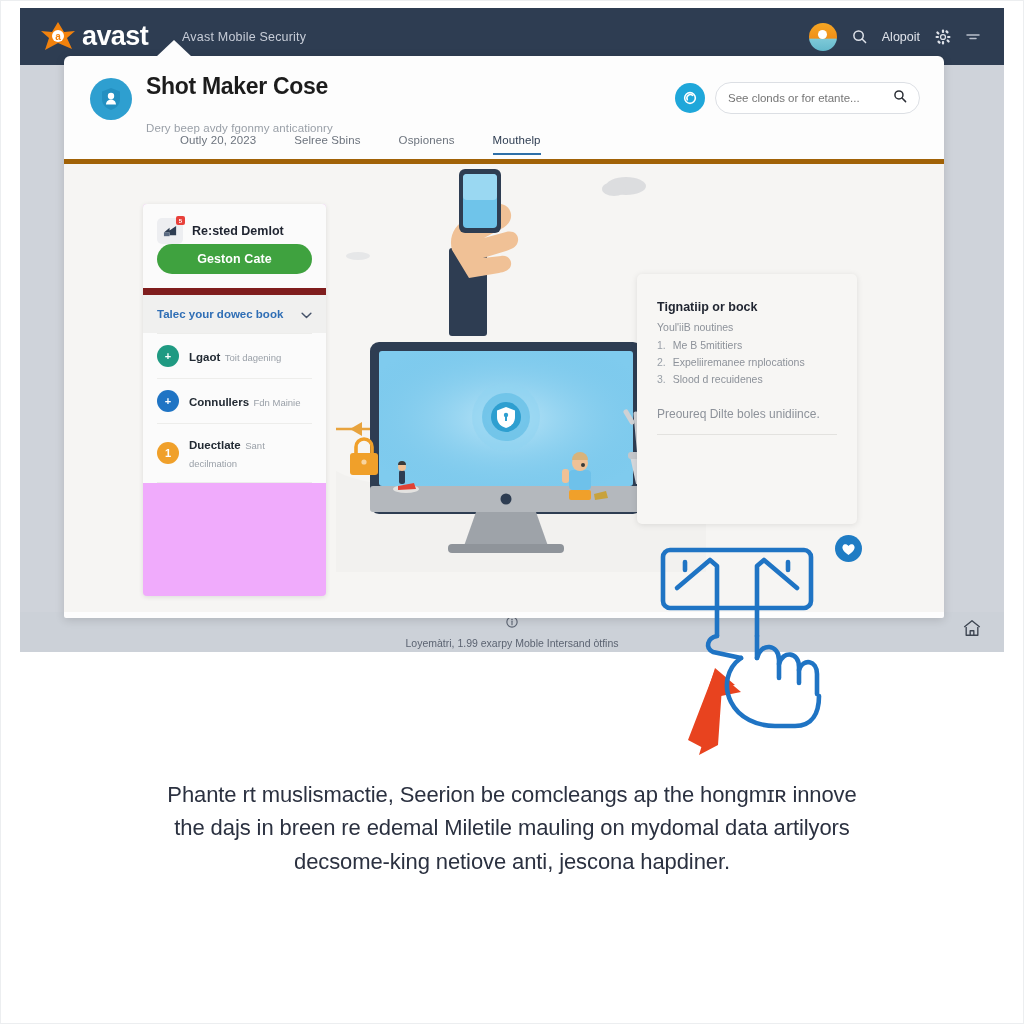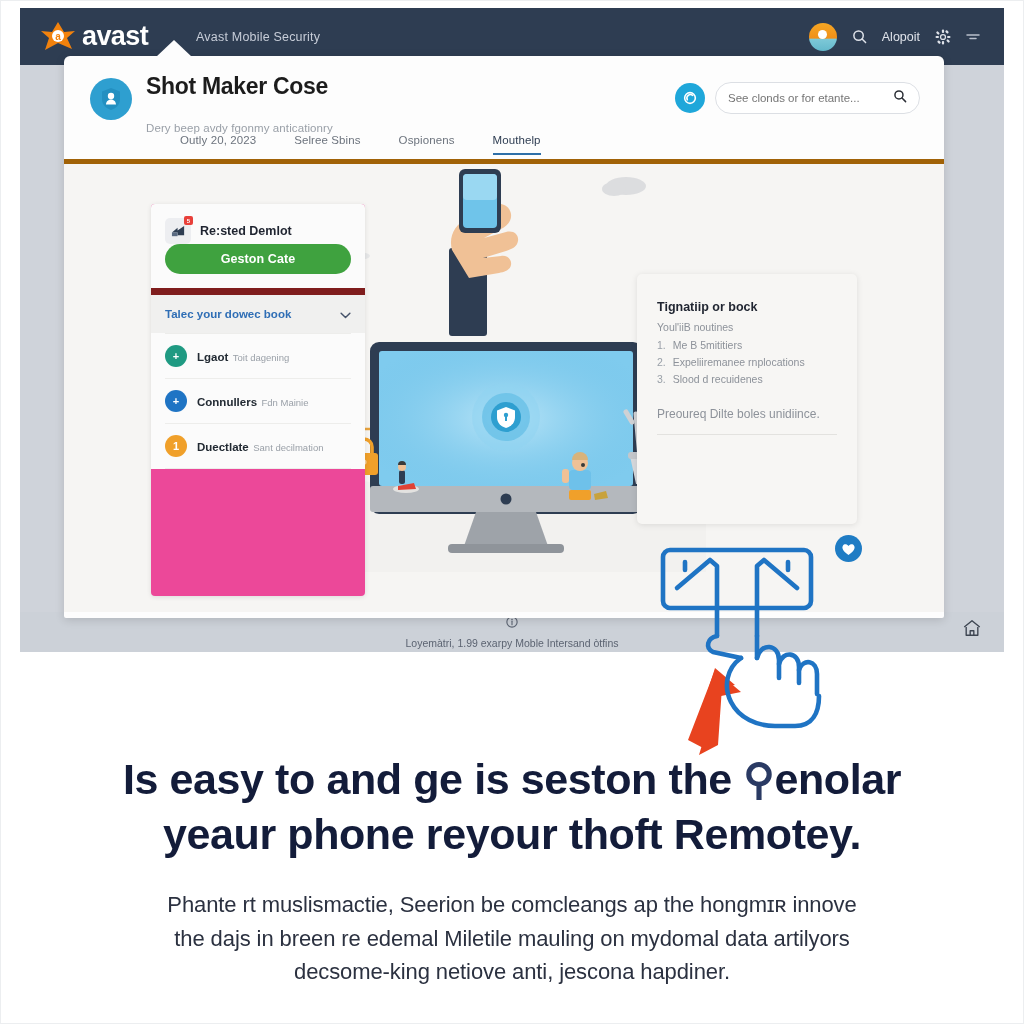--- a/index.html
+++ b/index.html
@@ -46,21 +46,21 @@
   .avast-mark {
     width: 36px; height: 32px; position: relative;
   }
   .avast-mark svg { display: block; }
   .avast-word {
     color: #ffffff; font-size: 27px; font-weight: bold;
     letter-spacing: -0.6px; line-height: 1;
   }
   .hdr-app-name {
     color: #c7cdd8; font-size: 12.5px;
-    margin-left: 48px; letter-spacing: .2px;
+    margin-left: 34px; letter-spacing: .2px;
   }
   .hdr-right {
     margin-left: auto; display: flex; align-items: center; gap: 15px;
   }
   .hdr-avatar {
     width: 28px; height: 28px; border-radius: 50%;
     background: linear-gradient(180deg,#f5a623 0%,#f09018 55%,#7ec9d8 56%,#64b9cc 100%);
     display: flex; align-items: center; justify-content: center;
     overflow: hidden;
   }
@@ -148,23 +148,23 @@
   }
 
   
   .card-body {
     position: relative; height: 448px;
     background: #f6f5f3;
   }
 
   
   #left-panel {
-    position: absolute; left: 87px; top: 40px;
-    width: 214px; height: 392px;
-    background: #ec4899; border-radius: 4px;
+    position: absolute; left: 79px; top: 40px;
+    width: 183px; height: 392px;
+    background: #f0abfc; border-radius: 4px;
     box-shadow: 0 1px 5px rgba(0,0,0,.10);
     z-index: 4; overflow: hidden;
   }
   .lp-top { padding: 14px 14px 14px 14px; background: #fbfbfb; }
   .lp-row { display: flex; align-items: center; gap: 9px; }
   .lp-app-icon {
     width: 26px; height: 26px; border-radius: 5px; background: #edeef1;
     display: flex; align-items: center; justify-content: center; position: relative;
     flex: none;
   }
@@ -588,24 +588,20 @@
         <path d="M102 96 c0 14 0 22 0 22"></path>
         <path d="M102 118 c4 -16 22 -14 22 2 v18"></path>
         <path d="M124 124 c4 -14 20 -12 20 3 v16"></path>
         <path d="M144 130 c4 -12 18 -10 18 4 v20"></path>
         <path d="M86 118 c-14 10 -18 28 -10 44 c8 16 26 24 44 24 h20 c18 0 24 -14 24 -30"></path>
       </g>
     </svg>
   </div>
 
   <div id="bottom-block">
-    <h1 id="headline">
-      <span>Is easy to and ge is seston the </span><span class="hl-icon">⚲</span><span>enolar</span><br>
-      <span>yeaur phone reyour thoft Remotey.</span>
-    </h1>
     <p id="body-copy">
       <span>Phante rt muslismactie, Seerion be comcleangs ap the hongmɪʀ innove</span><br>
       <span>the dajs in breen re edemal Miletile mauling on mydomal data artilyors</span><br>
       <span>decsome-king netiove anti, jescona hapdiner.</span>
     </p>
   </div>
 
 </div>
 
 </body></html>

